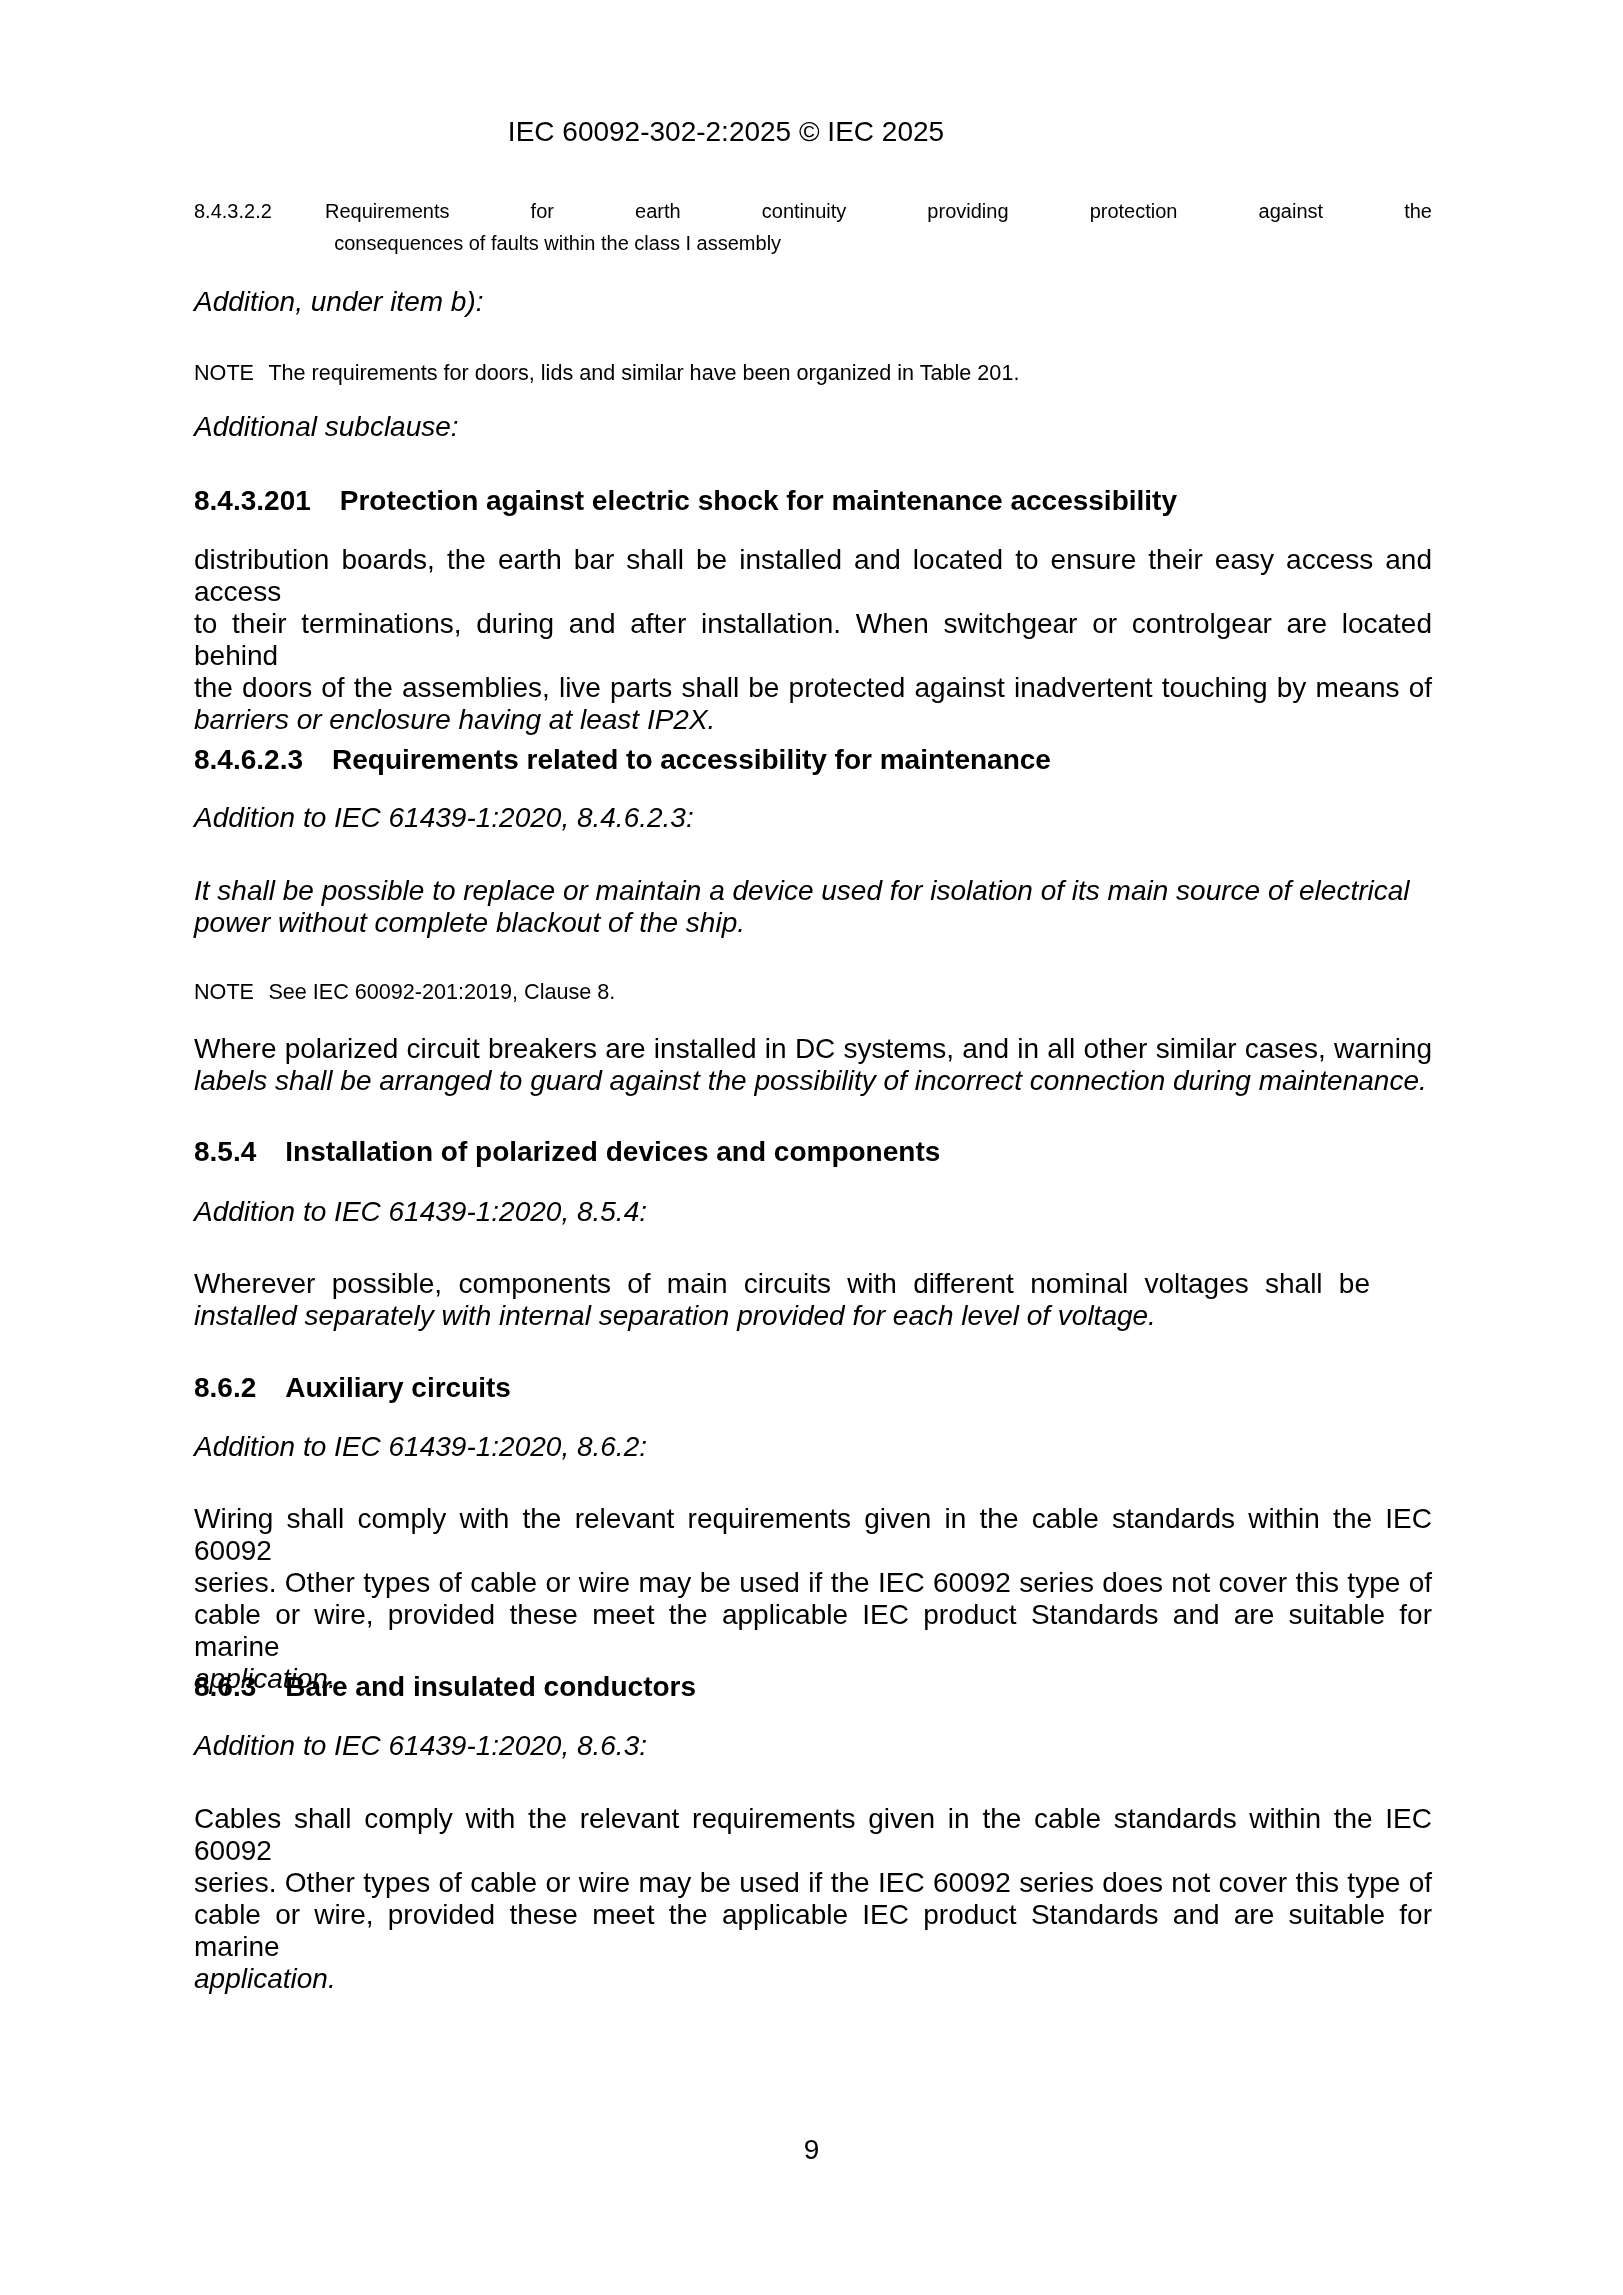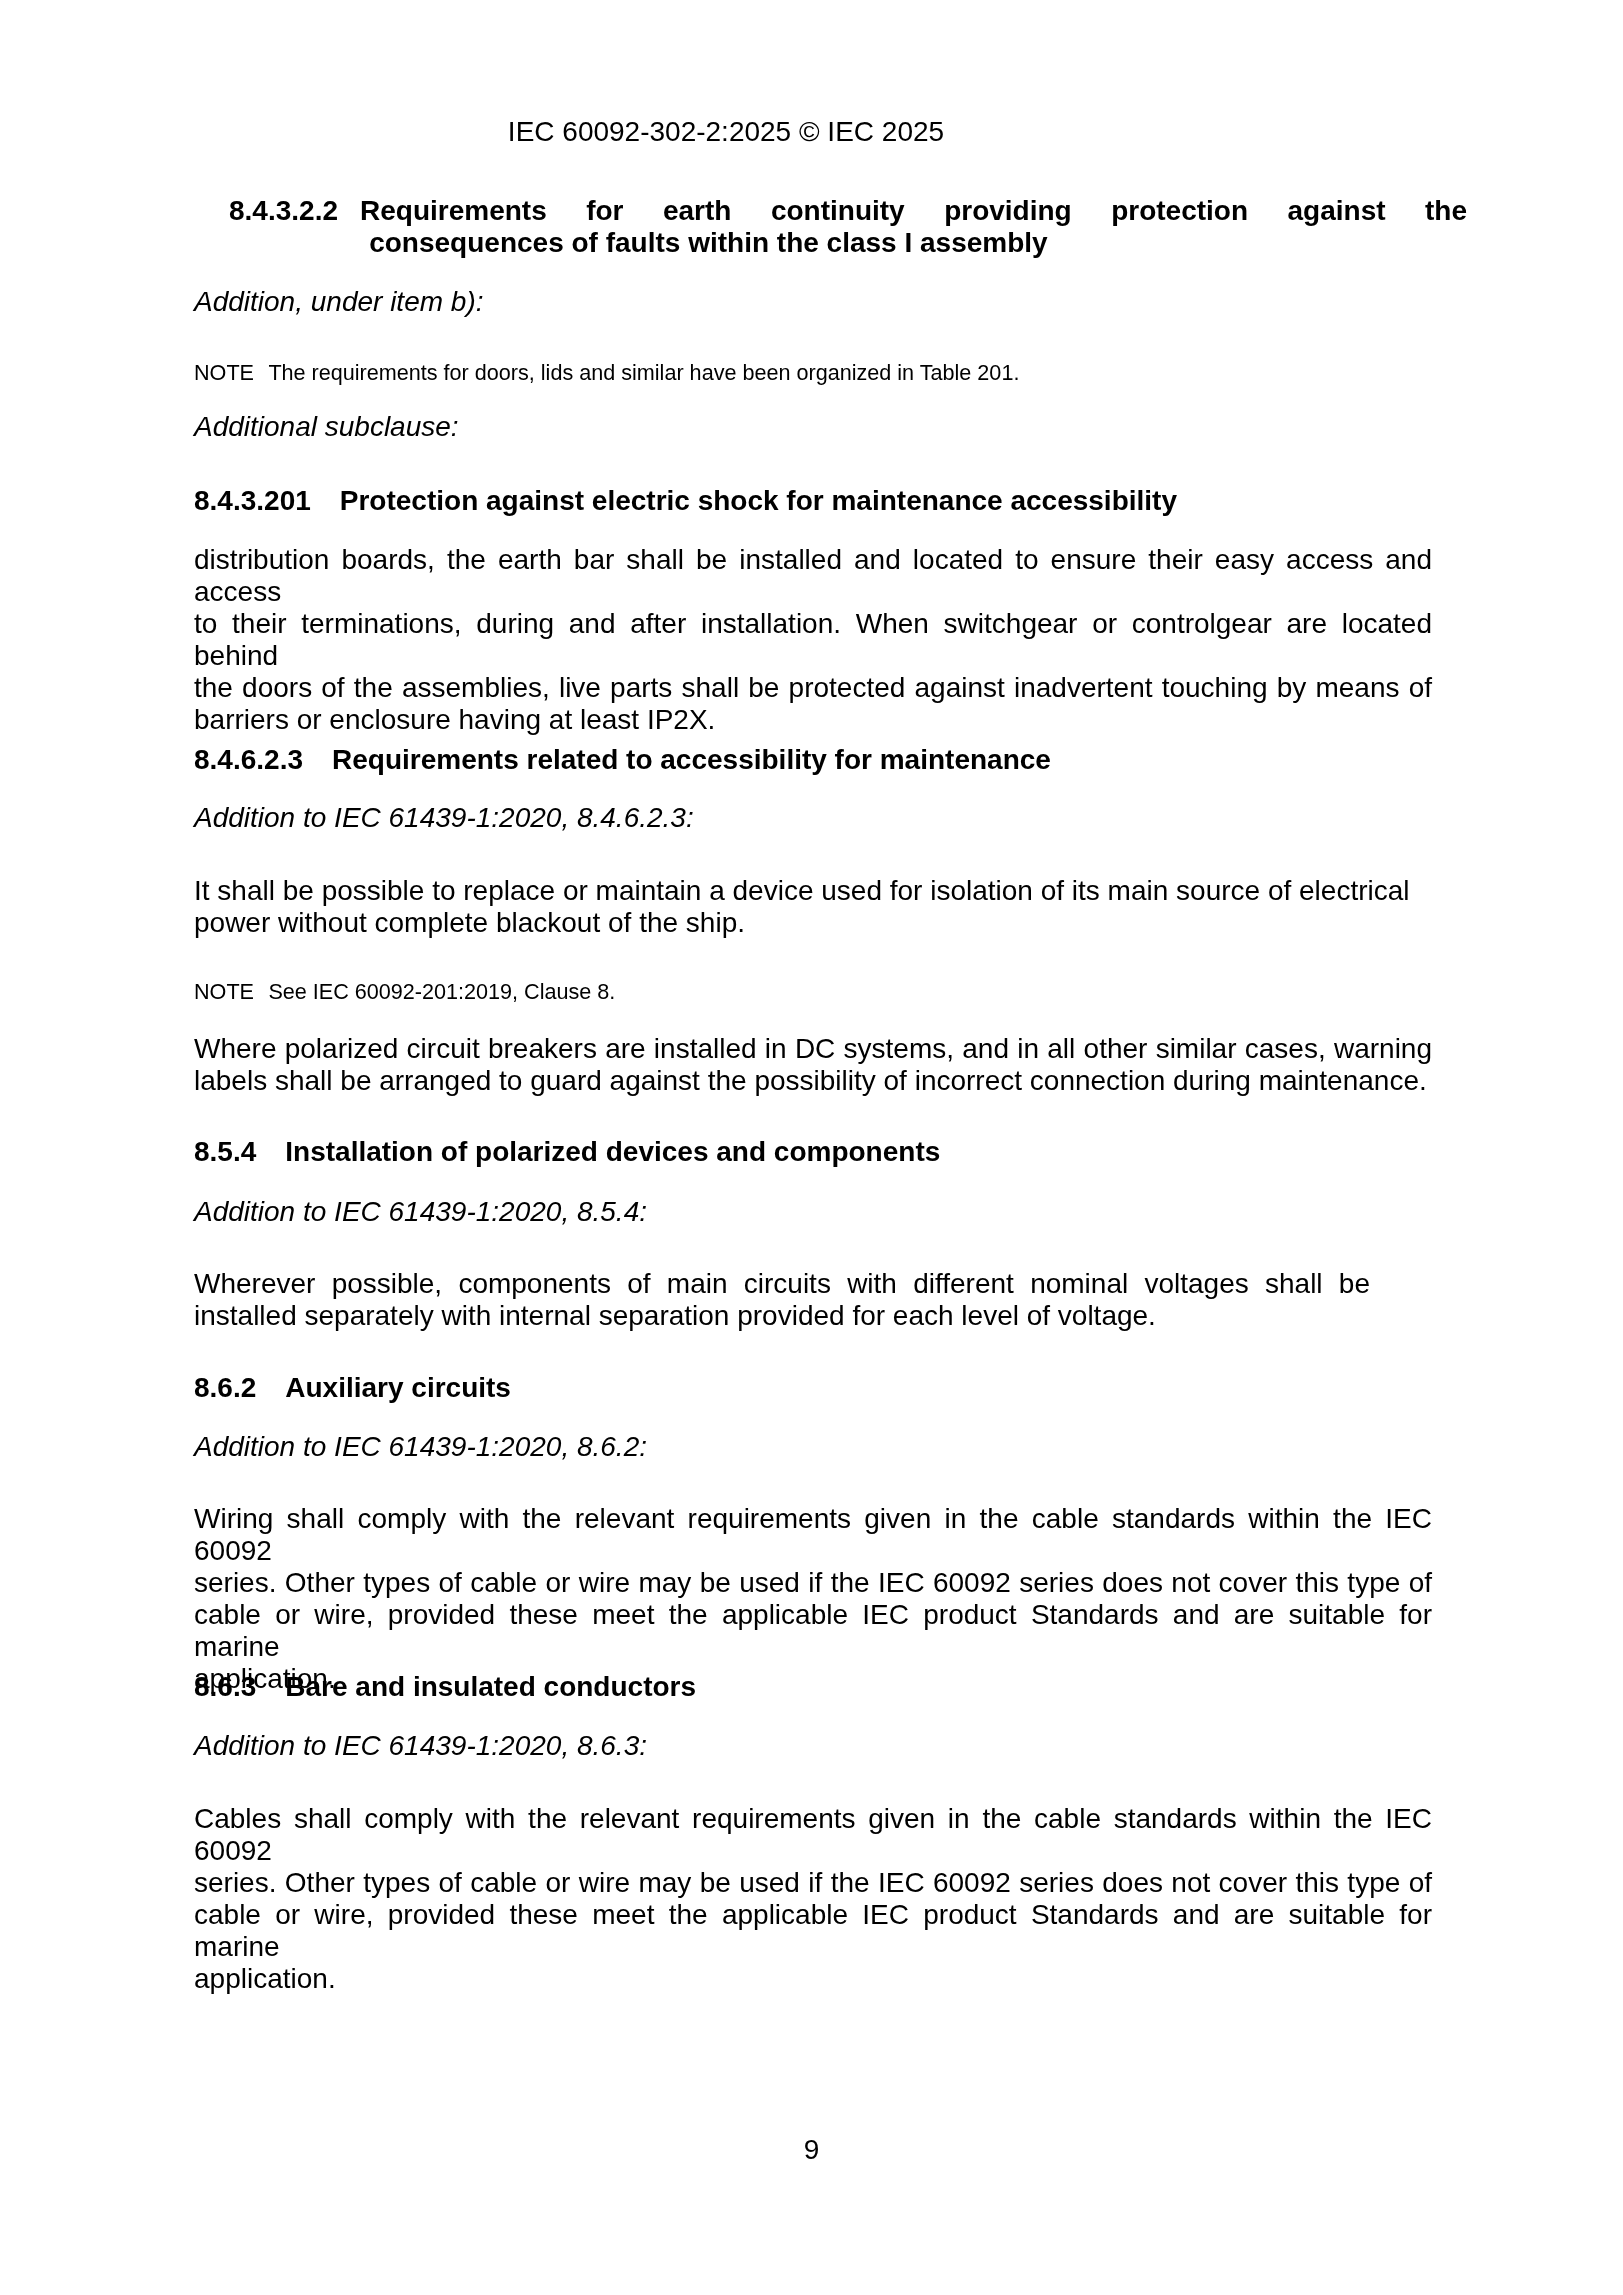--- a/index.html
+++ b/index.html
@@ -37,25 +37,24 @@
     white-space: nowrap;
   }
   .heading .num {
     display: inline-block;
   }
   .heading .gap {
     display: inline-block;
     width: 29px;
   }
   .heading-justified {
-    font-weight: bold;
-    font-size: 28px;
+    font-weight: normal;
+    font-size: 20px;
     line-height: 32px;
     display: flex;
-    margin-left: 35px;
   }
   .heading-justified .num {
     flex: 0 0 auto;
     width: 131px;
   }
   .heading-justified .title-wrap {
     flex: 1 1 auto;
   }
   .heading-justified .line1 {
     text-align: justify;
@@ -83,20 +82,21 @@
     line-height: 32px;
     text-align: justify;
   }
   .para .line {
     display: block;
     text-align: justify;
     text-align-last: justify;
   }
   .para .line.last {
     text-align-last: left;
+    font-style: italic;
   }
   .smallcaps {
     font-variant: small-caps;
     font-size: 23.6px;
   }
   .page-number {
     position: absolute;
     left: 0;
     width: 1623px;
     top: 2134px;

